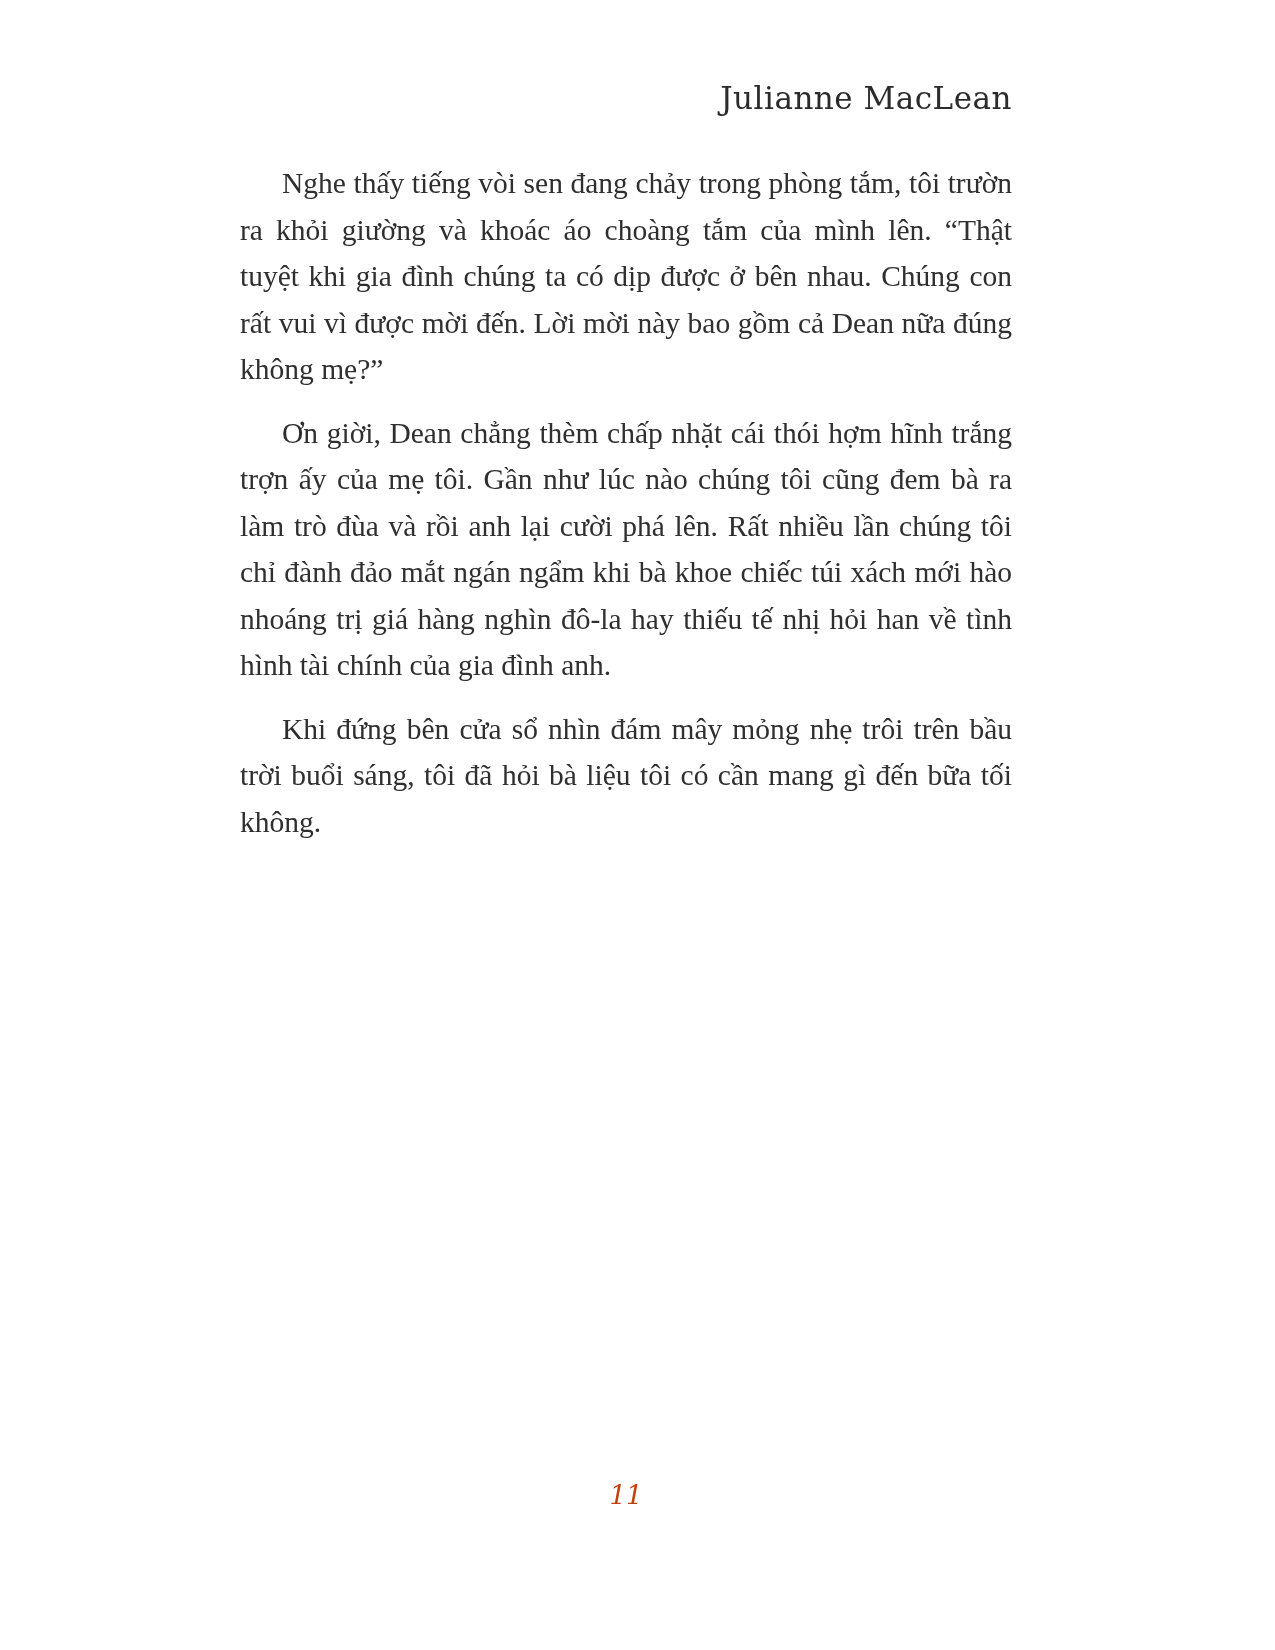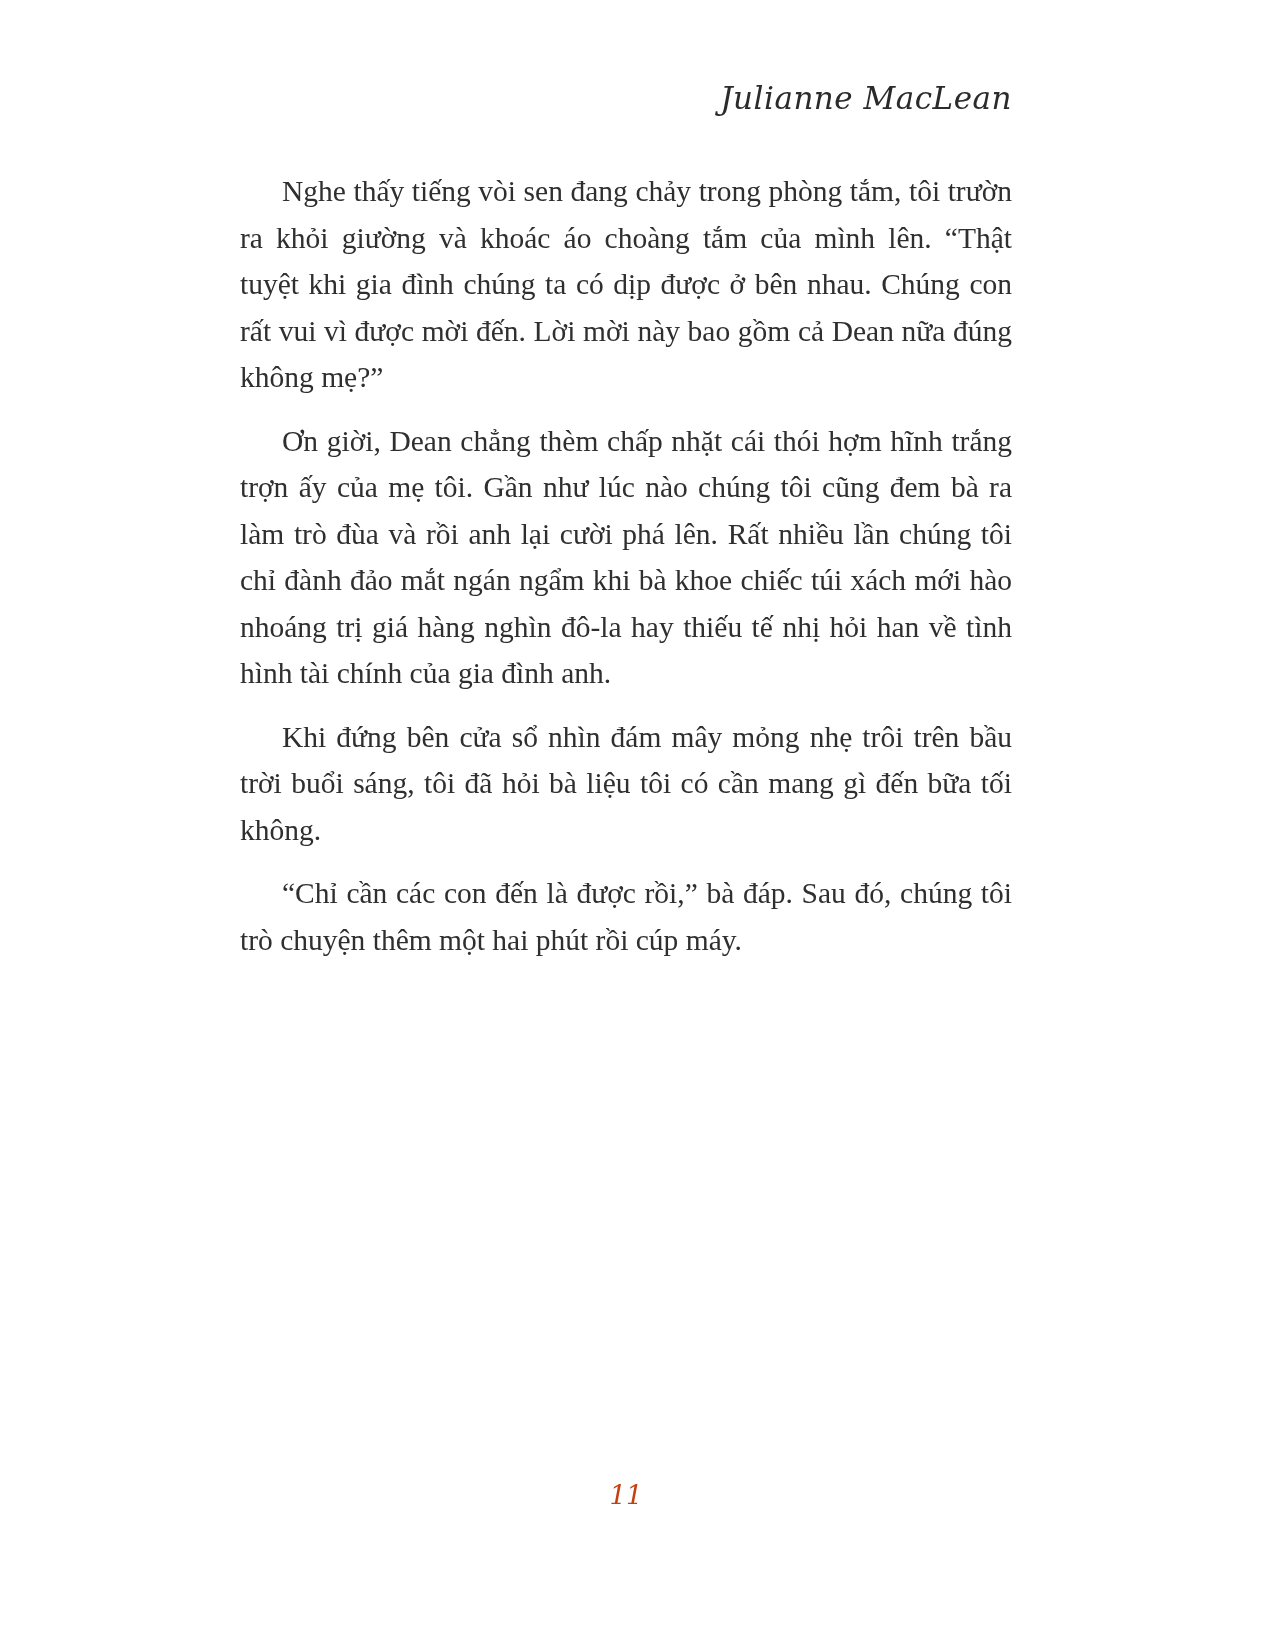--- a/index.html
+++ b/index.html
@@ -14,30 +14,29 @@
     background: #ffffff;
     overflow: hidden;
     font-family: "Liberation Serif", serif;
     color: #2e2e2e;
   }
   .running-header {
     position: absolute;
     top: 80px;
     right: 263px;
     font-family: "DejaVu Serif", serif;
-    font-style: italic;
     font-weight: 500;
     font-size: 31px;
     letter-spacing: 0.5px;
     color: #2b2b2b;
     white-space: nowrap;
   }
   .body-text {
     position: absolute;
-    top: 168px;
+    top: 160px;
     left: 240px;
     width: 772px;
   }
   .body-text p {
     margin: 0 0 17px 0;
     font-size: 29.5px;
     line-height: 46.5px;
     text-align: justify;
     text-indent: 42px;
     color: #2f2f2f;
@@ -57,17 +56,16 @@
 </head>
 <body>
 
 <div class="page">
   <div class="running-header">Julianne MacLean</div>
 
   <div class="body-text">
     <p>Nghe thấy tiếng vòi sen đang chảy trong phòng tắm, tôi trườn ra khỏi giường và khoác áo choàng tắm của mình lên. “Thật tuyệt khi gia đình chúng ta có dịp được ở bên nhau. Chúng con rất vui vì được mời đến. Lời mời này bao gồm cả Dean nữa đúng không mẹ?”</p>
     <p>Ơn giời, Dean chẳng thèm chấp nhặt cái thói hợm hĩnh trắng trợn ấy của mẹ tôi. Gần như lúc nào chúng tôi cũng đem bà ra làm trò đùa và rồi anh lại cười phá lên. Rất nhiều lần chúng tôi chỉ đành đảo mắt ngán ngẩm khi bà khoe chiếc túi xách mới hào nhoáng trị giá hàng nghìn đô-la hay thiếu tế nhị hỏi han về tình hình tài chính của gia đình anh.</p>
     <p>Khi đứng bên cửa sổ nhìn đám mây mỏng nhẹ trôi trên bầu trời buổi sáng, tôi đã hỏi bà liệu tôi có cần mang gì đến bữa tối không.</p>
-    <p>“Chỉ cần các con đến là được rồi,” bà đáp. Sau đó, chúng tôi trò chuyện thêm một hai phút rồi cúp máy.</p>
   </div>
 
   <div class="page-number">11</div>
 </div>
 
 </body></html>

